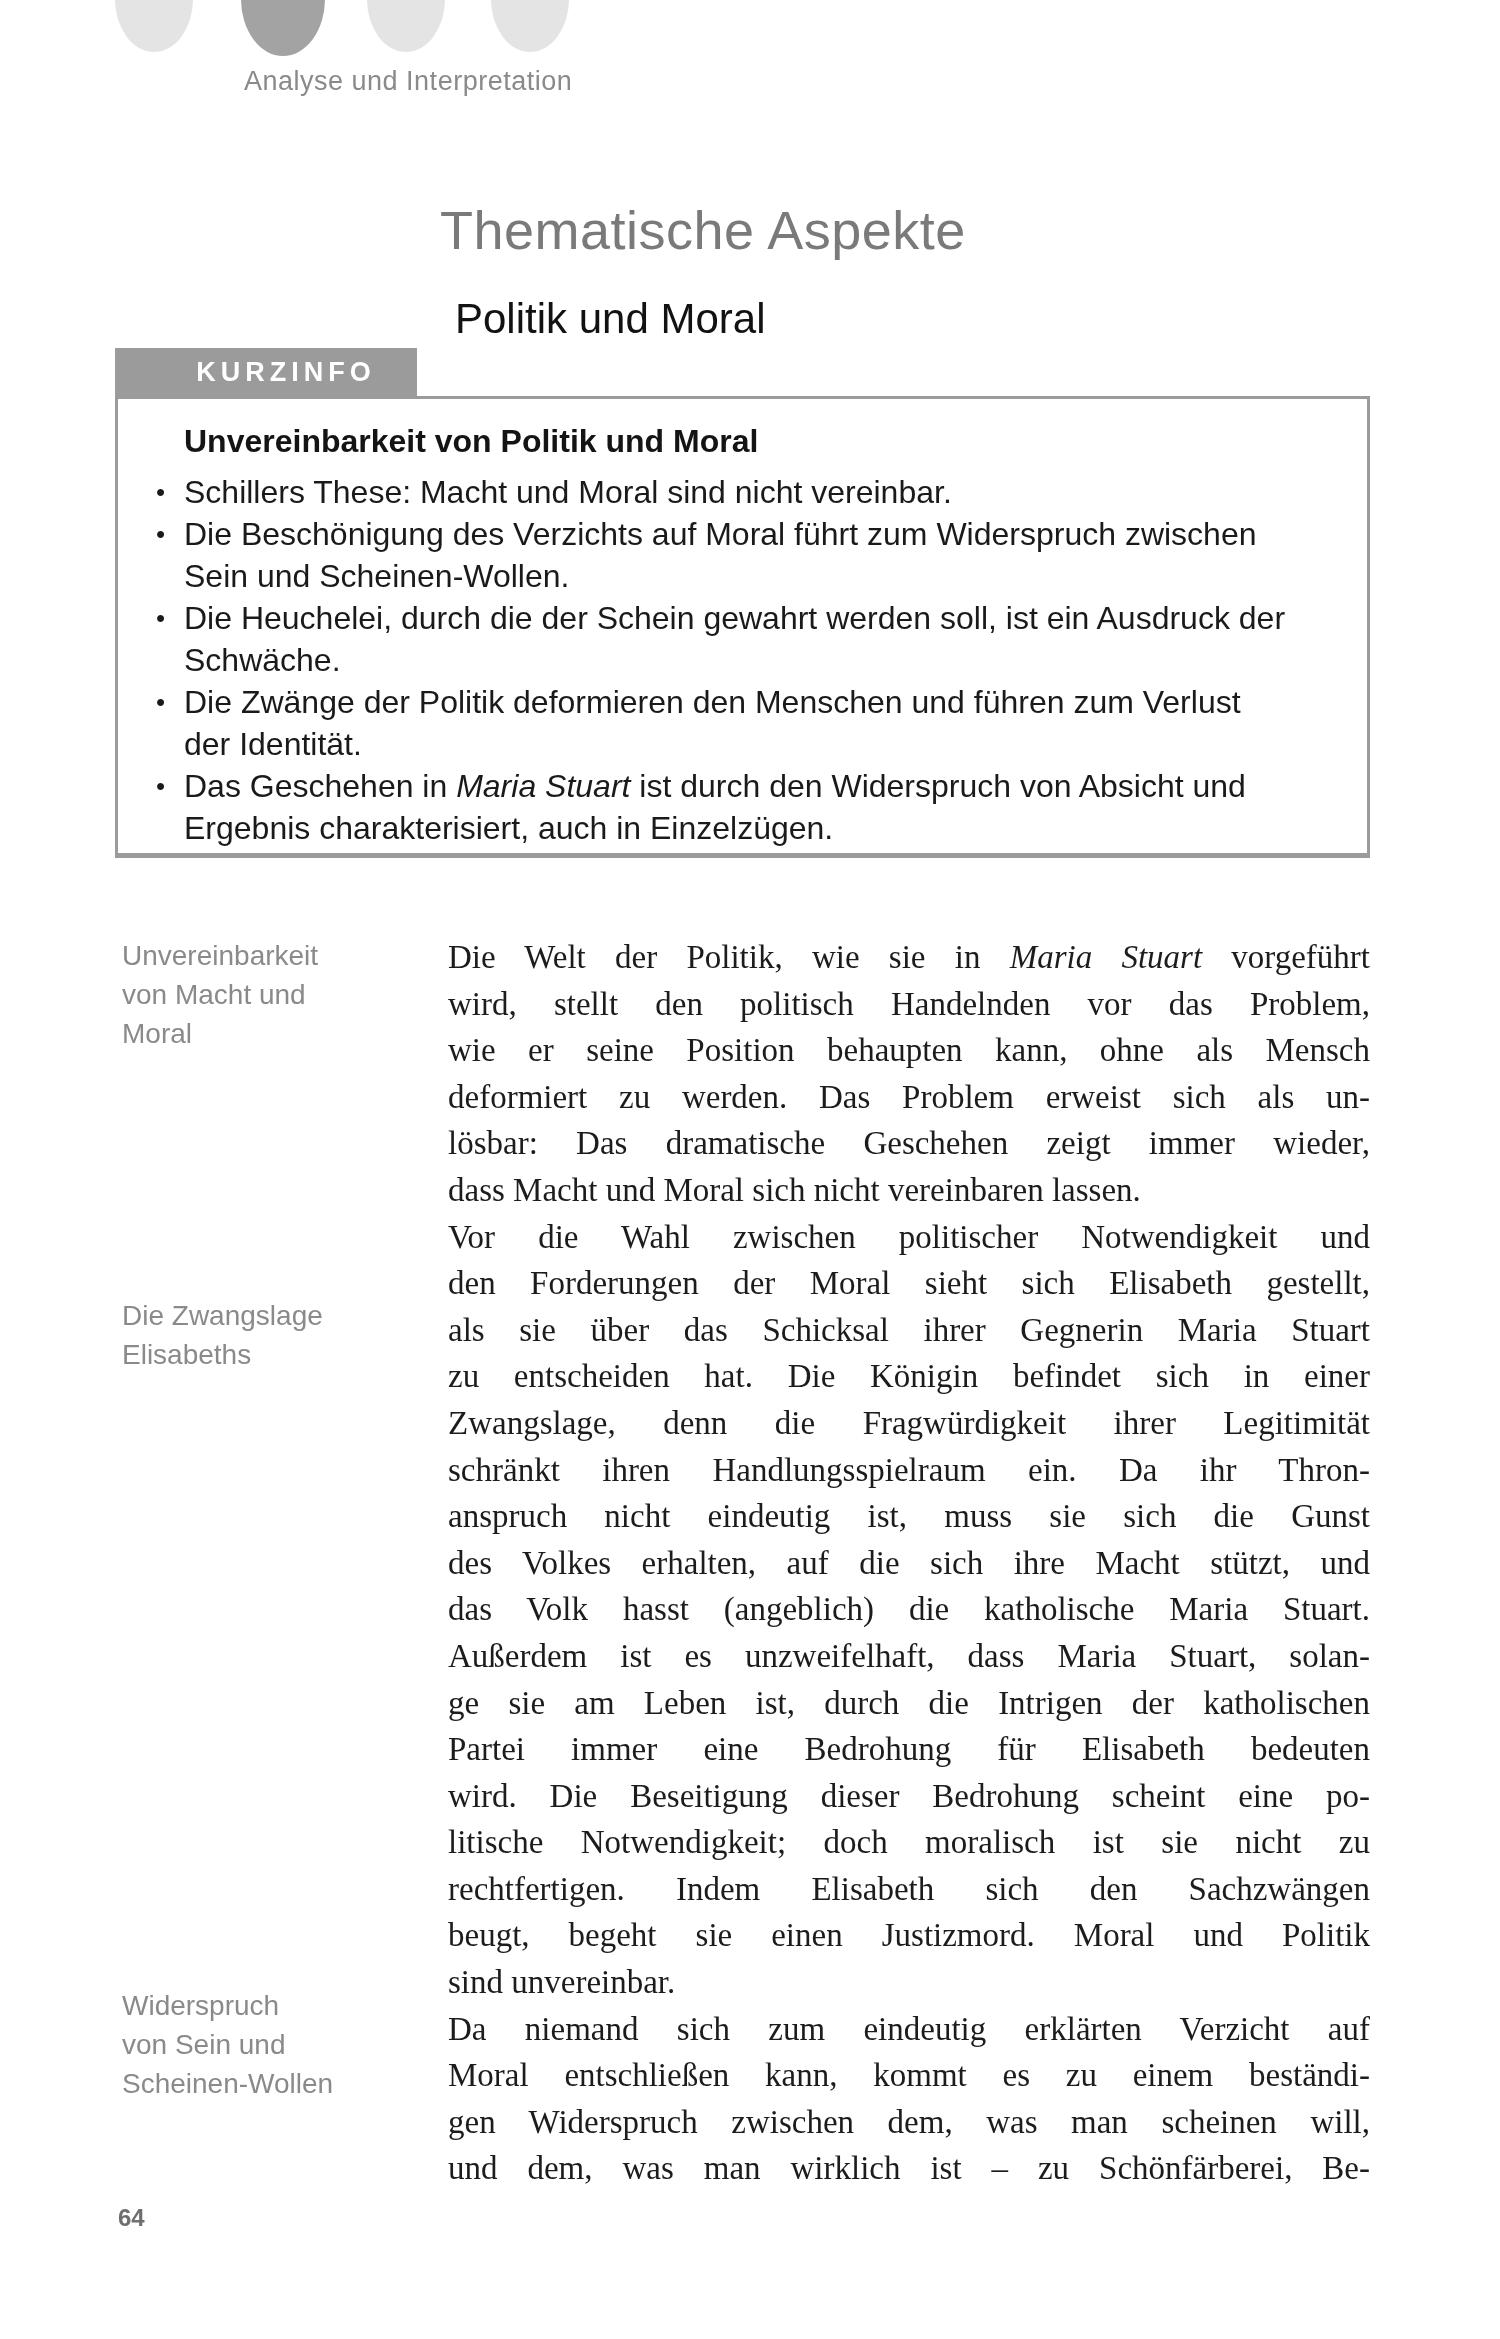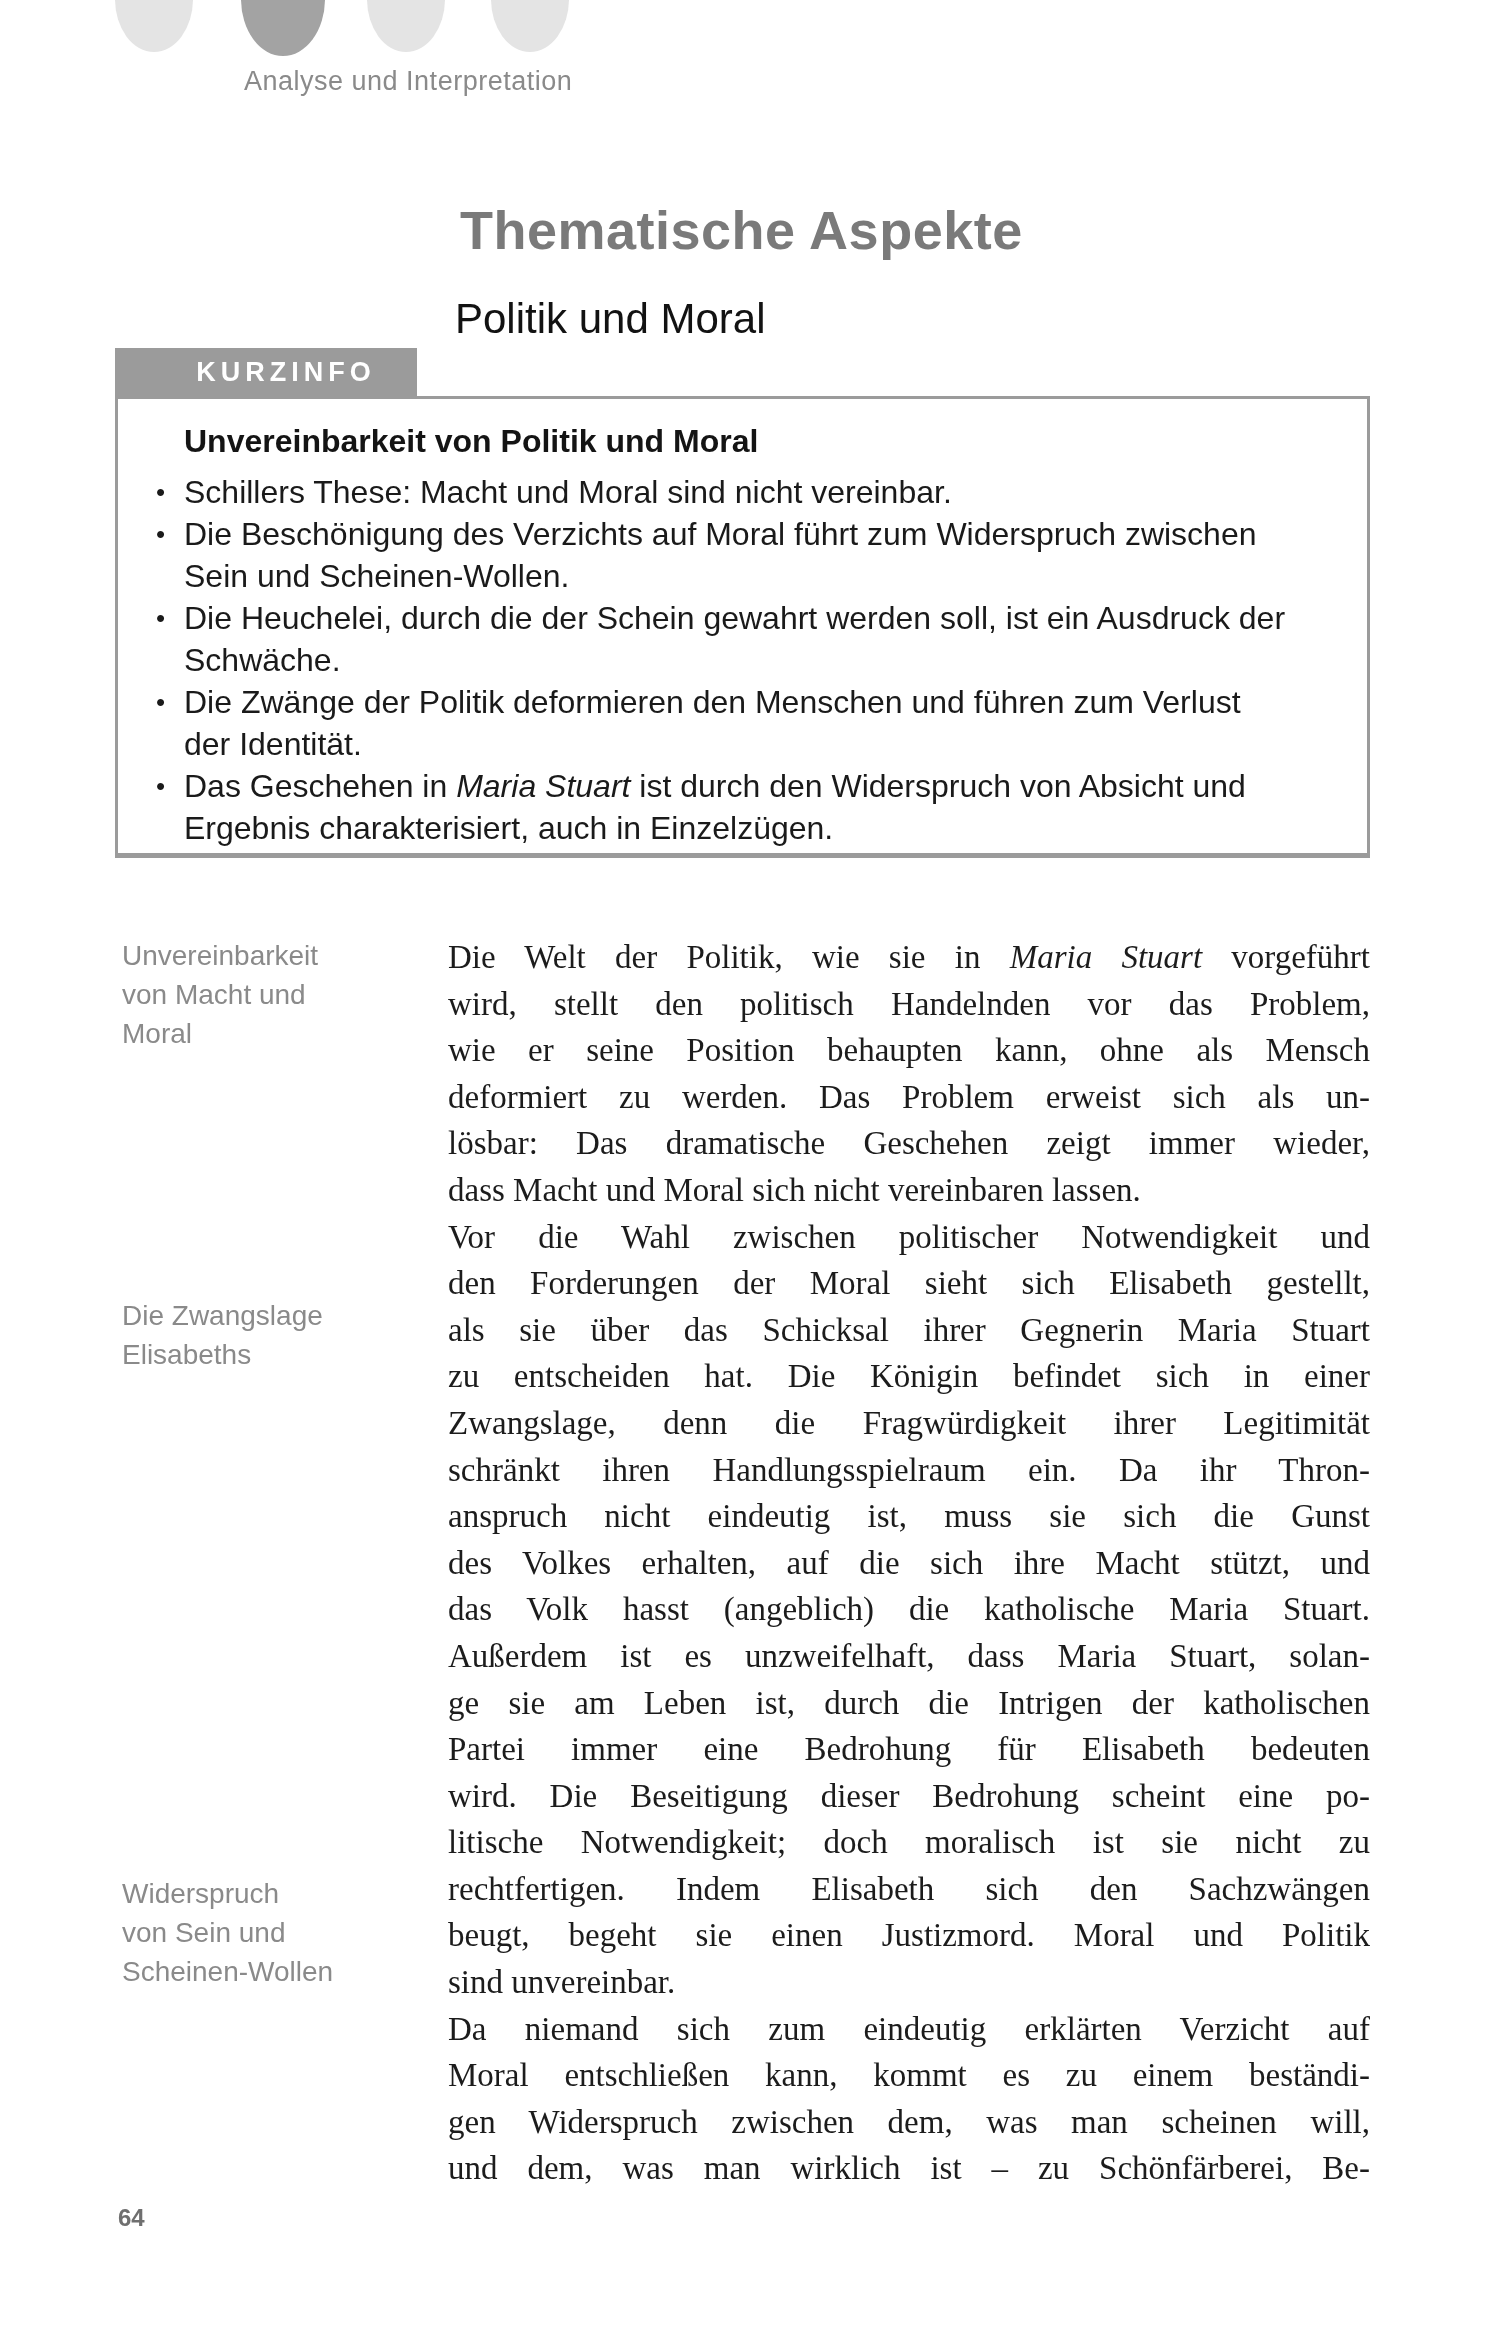--- a/index.html
+++ b/index.html
@@ -18,22 +18,22 @@
     border-radius: 50%;
     background: #e4e4e4;
   }
   .dot.dark { background: #a3a3a3; width: 84px; height: 114px; top: -58px; }
   .section-label {
     position: absolute; left: 244px; top: 66px;
     font-size: 27px; color: #8a8a8a; letter-spacing: 0.5px;
   }
   
   .h1 {
-    position: absolute; left: 460px; top: 198px;
-    font-size: 54px; line-height: 1.2; font-weight: 700;
+    position: absolute; left: 440px; top: 198px;
+    font-size: 54px; line-height: 1.2; font-weight: 400;
     color: #7a7a7a; letter-spacing: 0.5px;
   }
   .h2 {
     position: absolute; left: 455px; top: 294px;
     font-size: 42px; line-height: 1.2; font-weight: 400;
     color: #121212;
   }
   
   .ki-tab {
     position: absolute; left: 115px; top: 348px;
@@ -141,21 +141,21 @@
 <div id="margin-notes">
     <div class="margin-note" style="top: 936px;">
       <div>Unvereinbarkeit</div>
       <div>von Macht und</div>
       <div>Moral</div>
     </div>
     <div class="margin-note" style="top: 1296px;">
       <div>Die Zwangslage</div>
       <div>Elisabeths</div>
     </div>
-    <div class="margin-note" style="top: 1874px;">
+    <div class="margin-note" style="top: 1986px;">
       <div>Widerspruch</div>
       <div>von Sein und</div>
       <div>Scheinen-Wollen</div>
     </div>
   </div>
 
 <div class="body-col" id="body-col">
     <div>
       <div class="bline">Die Welt der Politik, wie sie in <i>Maria Stuart</i> vorgeführt</div>
       <div class="bline">wird, stellt den politisch Handelnden vor das Problem,</div>

